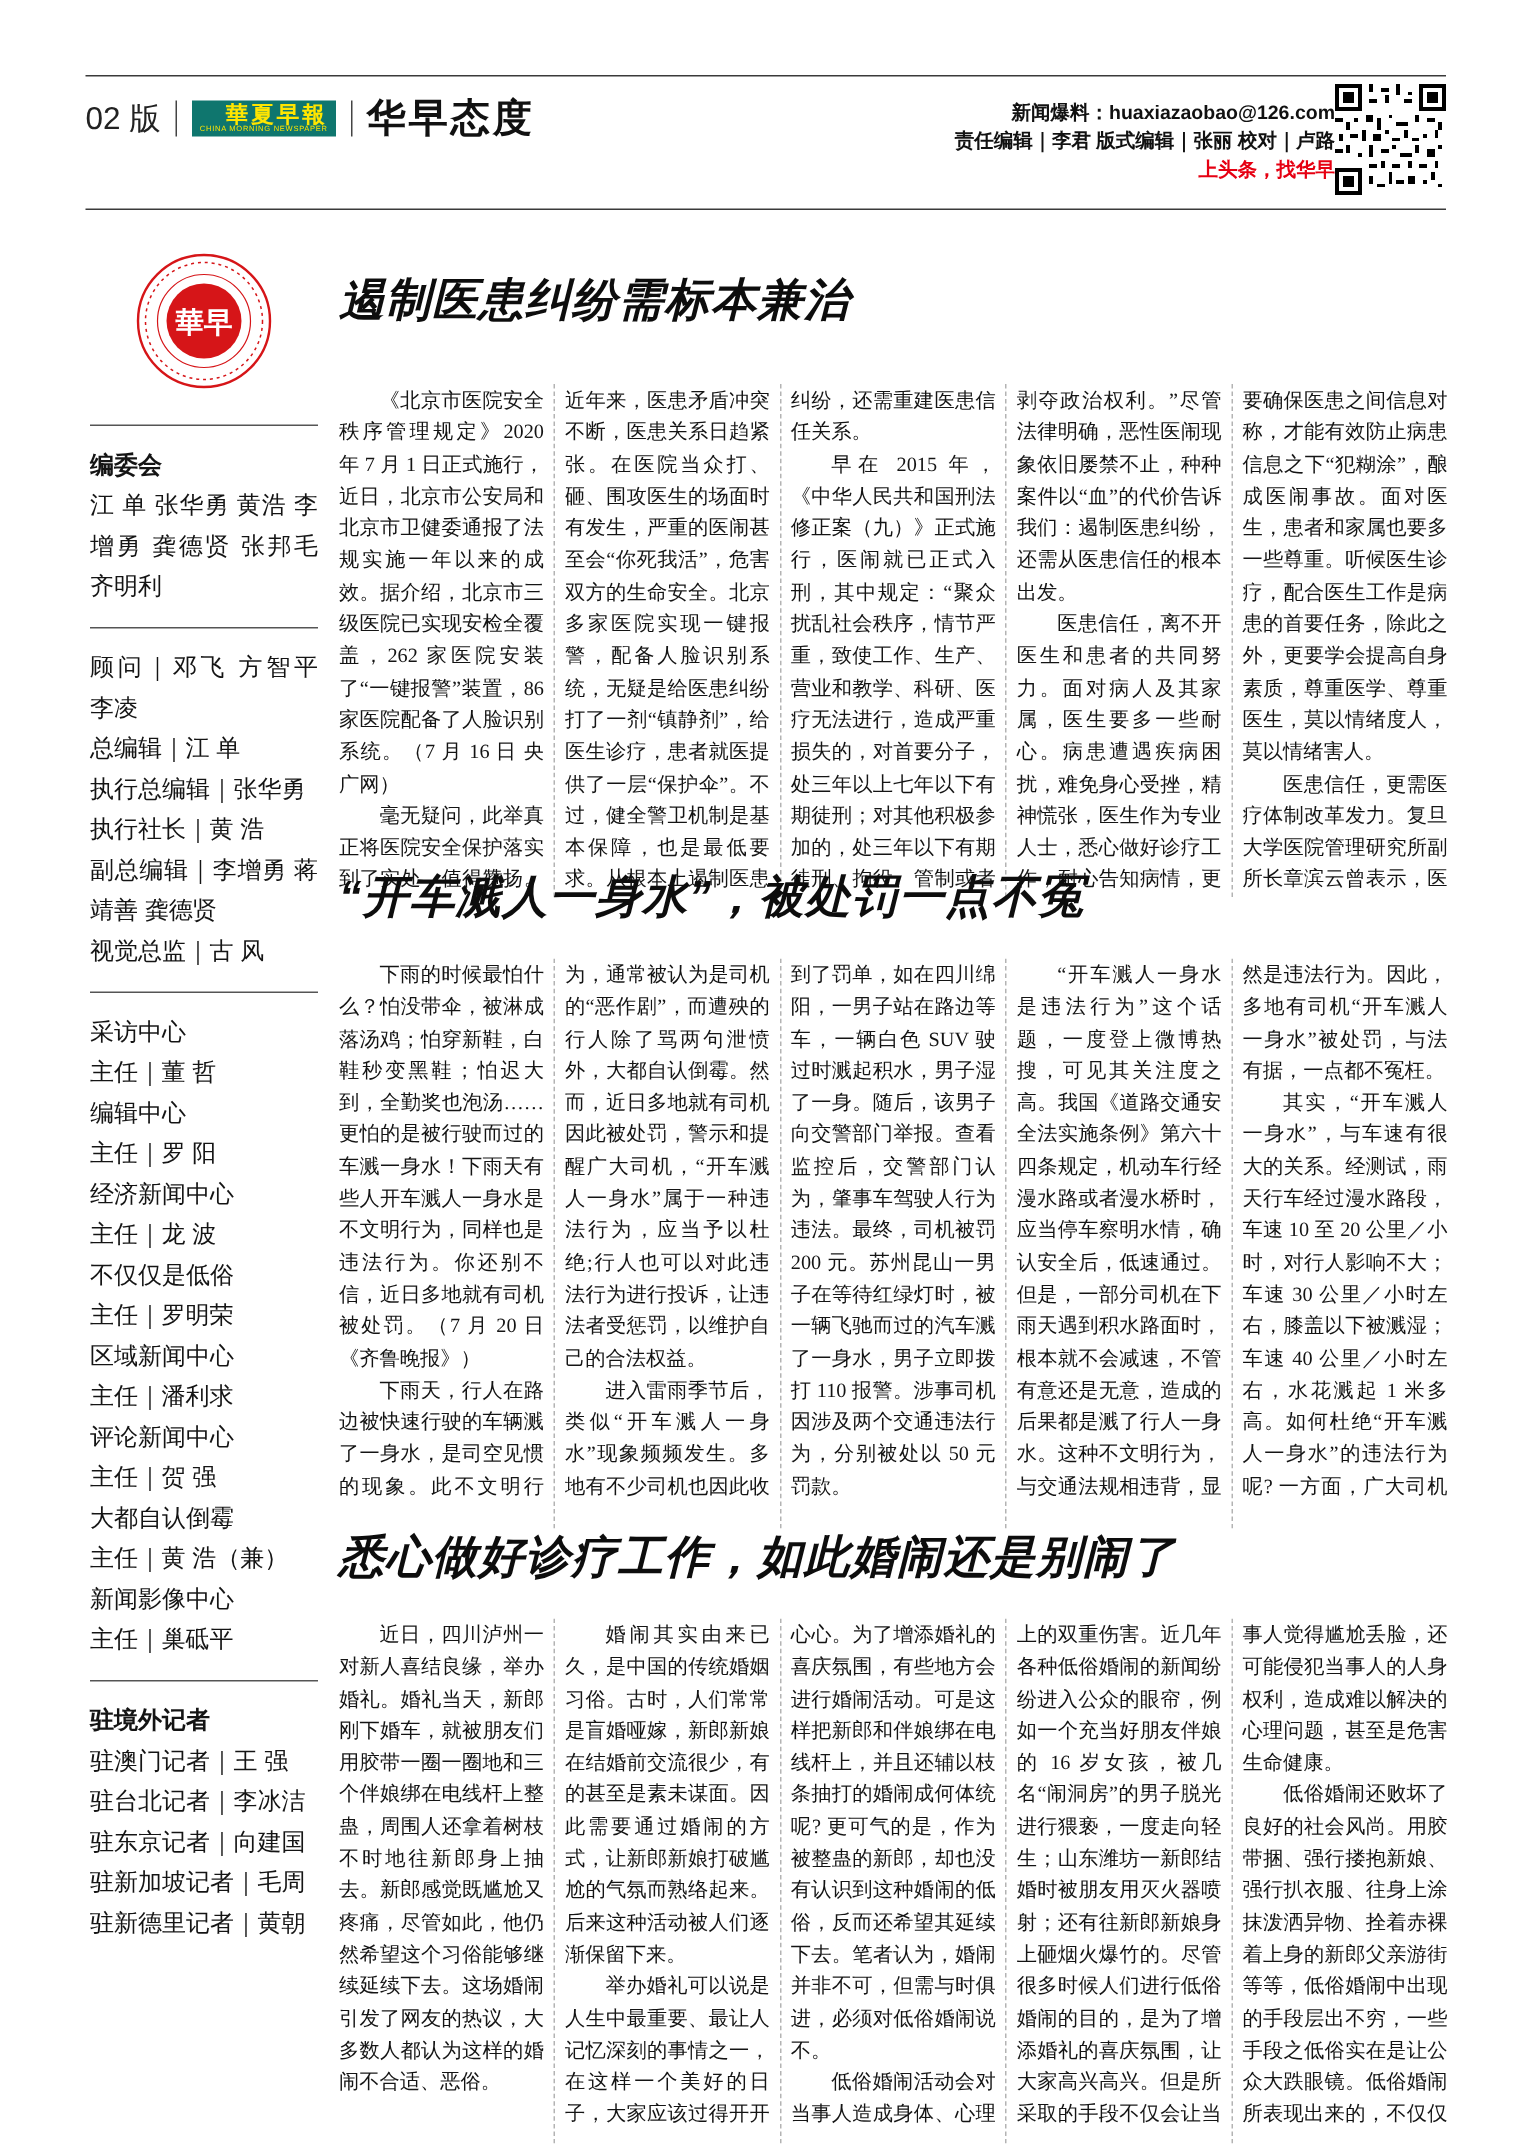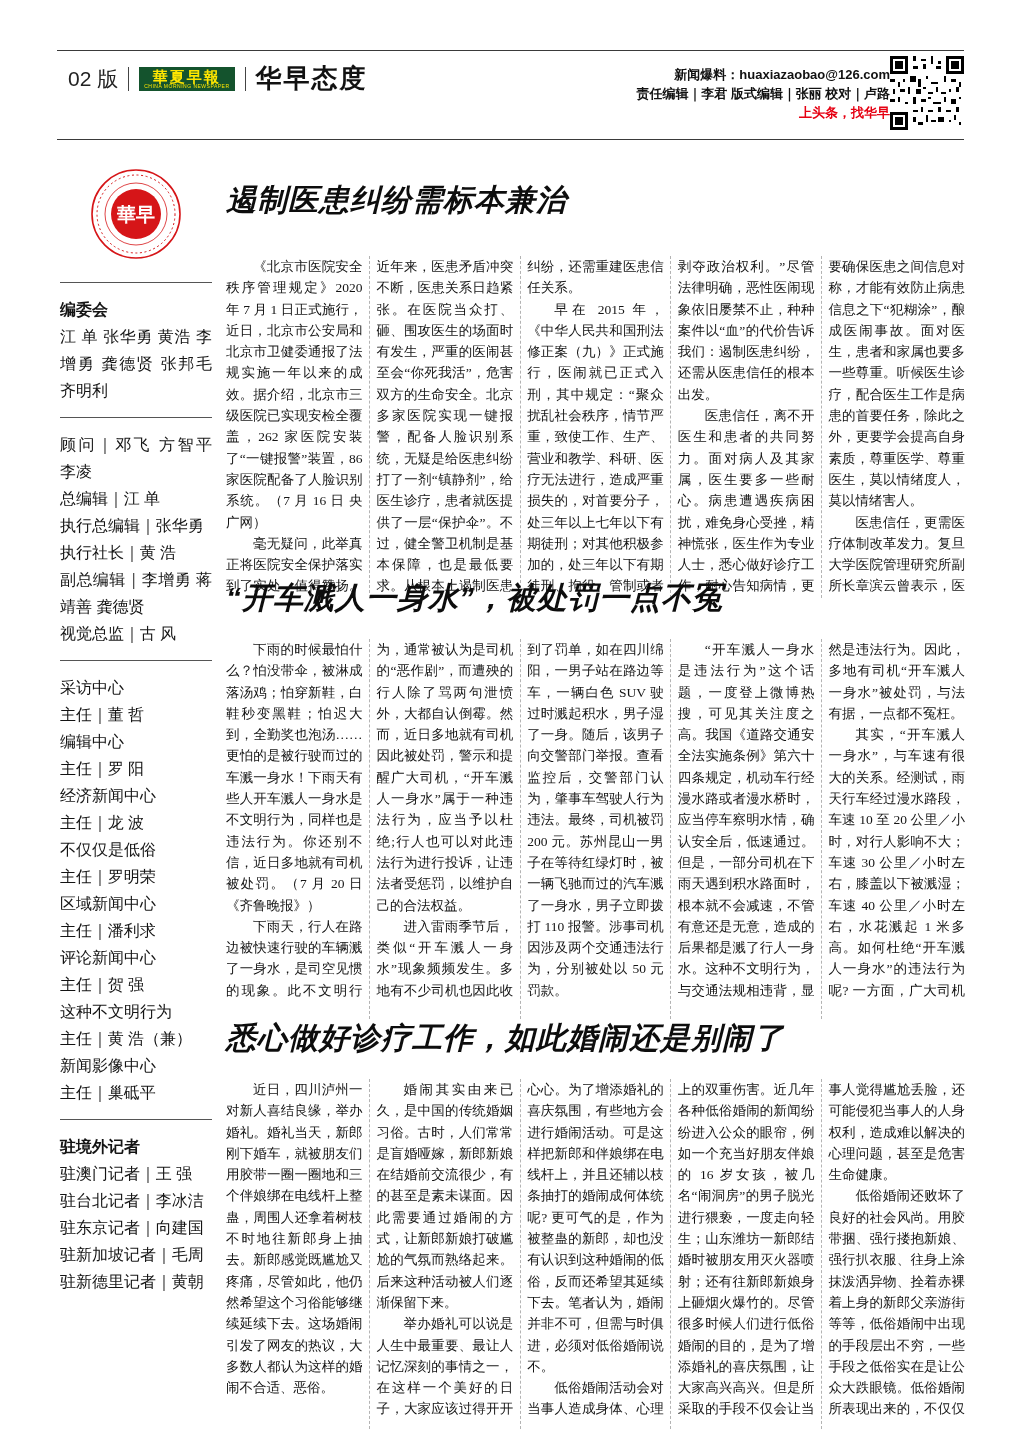--- a/index.html
+++ b/index.html
@@ -8,27 +8,27 @@
     width:1021px; height:1437px; background:#ffffff; color:#1a1a1a;
     font-family:"Liberation Serif", serif; position:relative; overflow:hidden;
   }
 
   
   .header {
     position:absolute; left:57px; top:50px; width:907px; height:90px;
     border-top:1px solid #3a3a3a; border-bottom:1px solid #3a3a3a;
   }
   .header-left {
-    position:absolute; left:11px; top:10px; display:flex; align-items:center; gap:10px;
+    position:absolute; left:0; top:10px; display:flex; align-items:center; gap:10px;
     font-family:"Liberation Sans", sans-serif;
   }
   .page-no { font-size:21px; color:#222; }
   .vbar { width:1px; height:24px; background:#444; }
   .logo-box {
-    background:#14532d; color:#ffe600; padding:2px 5px 1px 5px; text-align:center; line-height:1.05;
+    background:#0f766e; color:#ffe600; padding:2px 5px 1px 5px; text-align:right; line-height:1.05;
   }
   .logo-name { font-size:15px; font-weight:700; letter-spacing:2px; white-space:nowrap; }
   .logo-sub { font-size:5px; letter-spacing:0.5px; white-space:nowrap; }
   .section-title { font-size:26px; font-weight:600; color:#111; letter-spacing:2px; }
   .header-right {
     position:absolute; right:0; top:5px; display:flex; align-items:center; gap:0;
   }
   .header-right-text {
     text-align:right; font-family:"Liberation Sans", sans-serif; font-weight:700;
     font-size:13px; line-height:19px; color:#111;
@@ -192,21 +192,21 @@
       <div class="side-line">编辑中心</div>
       <div class="side-line">主任｜罗 阳</div>
       <div class="side-line">经济新闻中心</div>
       <div class="side-line">主任｜龙 波</div>
       <div class="side-line">不仅仅是低俗</div>
       <div class="side-line">主任｜罗明荣</div>
       <div class="side-line">区域新闻中心</div>
       <div class="side-line">主任｜潘利求</div>
       <div class="side-line">评论新闻中心</div>
       <div class="side-line">主任｜贺 强</div>
-      <div class="side-line">这种不文明行为</div>
+      <div class="side-line">大都自认倒霉</div>
       <div class="side-line">主任｜黄 浩（兼）</div>
       <div class="side-line">新闻影像中心</div>
       <div class="side-line">主任｜巢砥平</div>
     </div>
 
   <hr class="side-rule">
 
   <div>
     <div class="side-heading">驻境外记者</div>
     <div>

